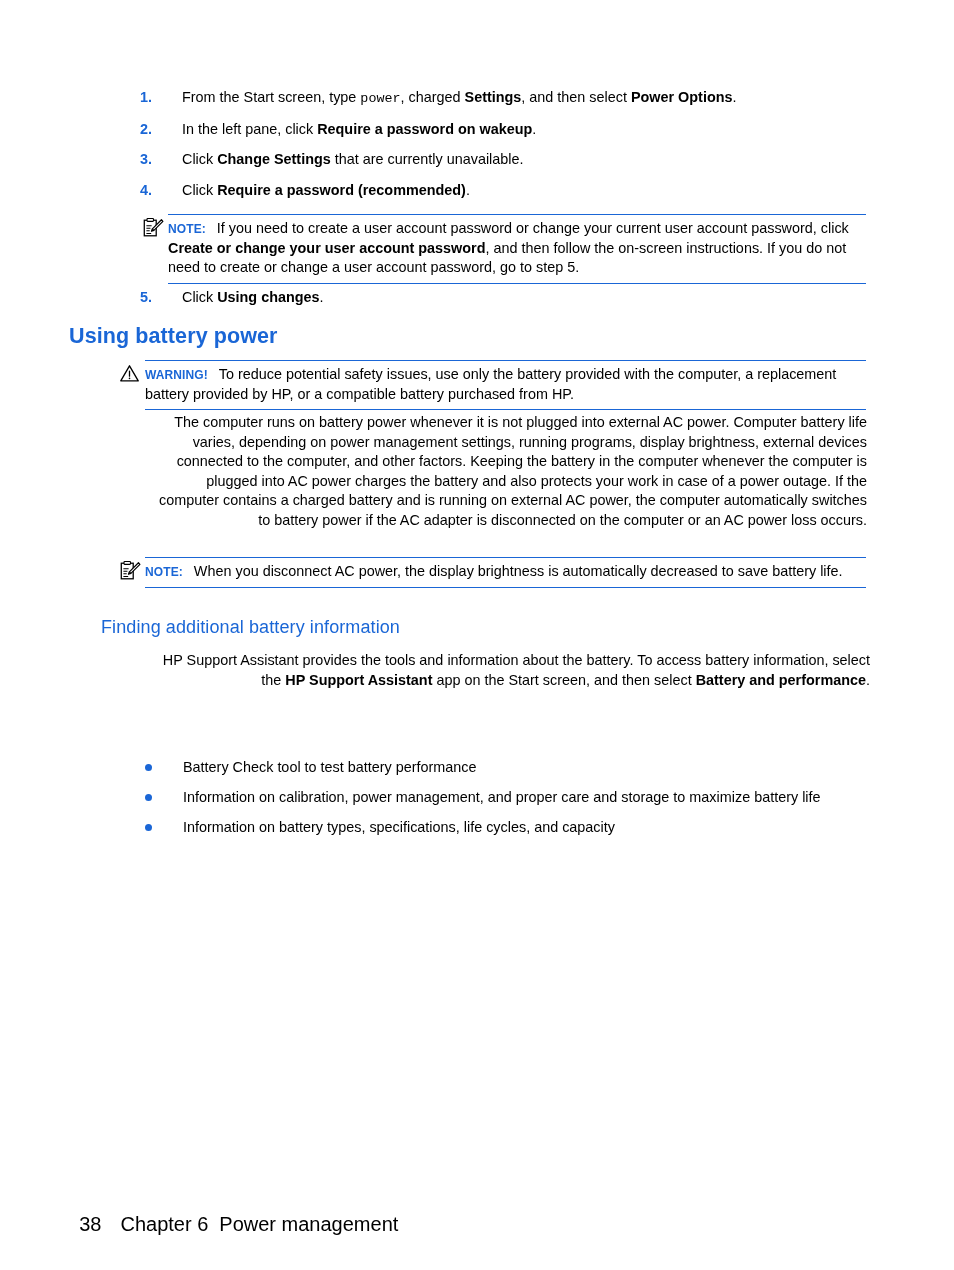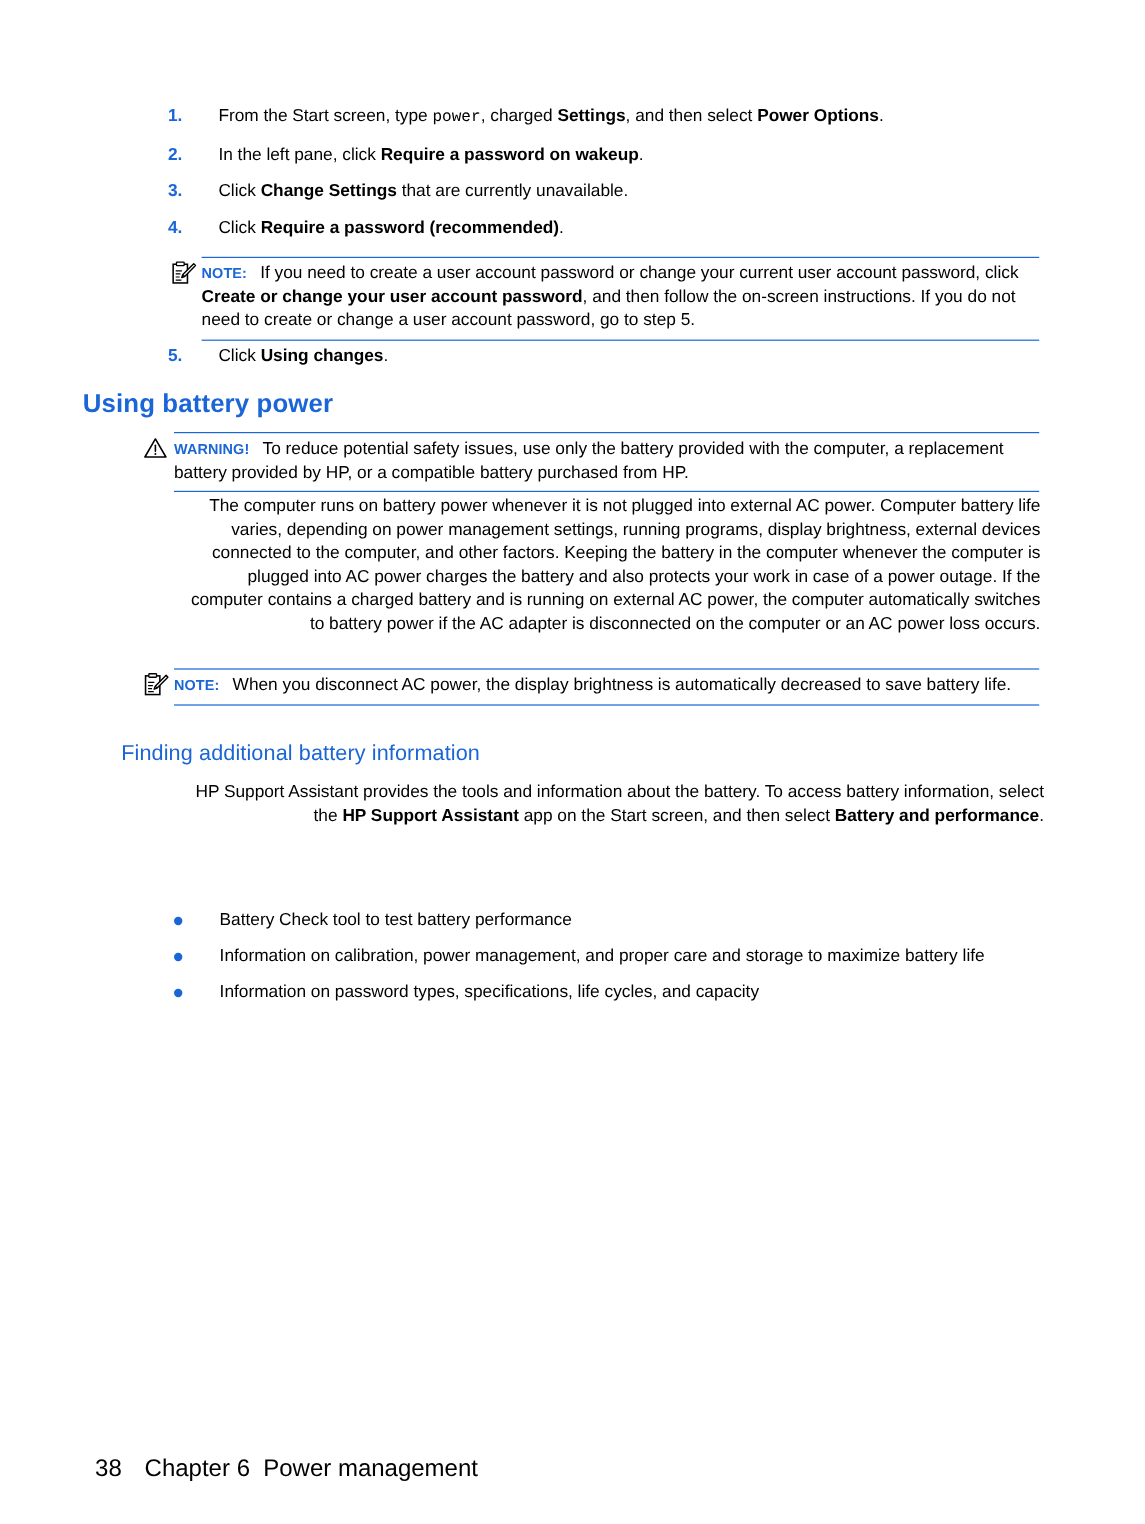--- a/index.html
+++ b/index.html
@@ -285,21 +285,21 @@
     <div class="bullet-item">
       <div class="bullet-mark">
           <span class="dot"></span>
         </div>
       <div class="bullet-body"><span>Information on calibration, power management, and proper care and storage to maximize battery life</span></div>
     </div>
     <div class="bullet-item">
       <div class="bullet-mark">
           <span class="dot"></span>
         </div>
-      <div class="bullet-body"><span>Information on password types, specifications, life cycles, and capacity</span></div>
+      <div class="bullet-body"><span>Information on battery types, specifications, life cycles, and capacity</span></div>
     </div>
   </div>
 
 
 
   <div class="footer">
     <span>38</span><span class="footer-gap"></span><span>Chapter 6</span><span class="footer-gap-sm"></span><span>Power management</span>
   </div>
 
 </div>

